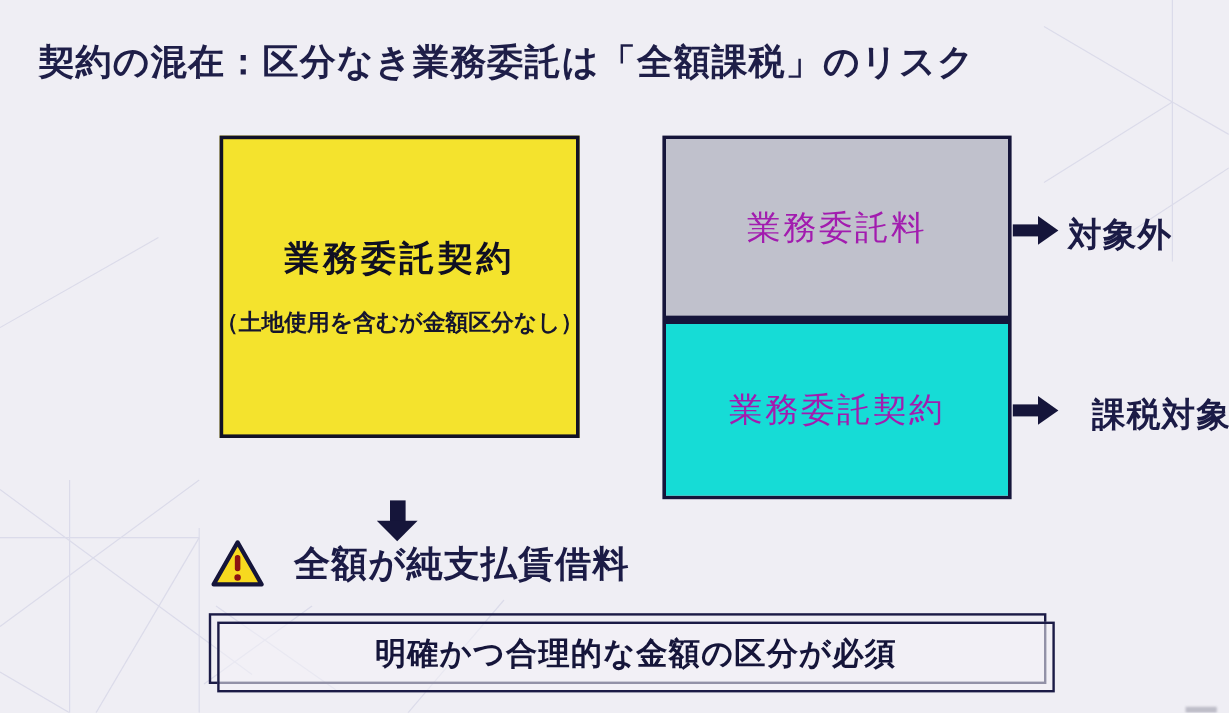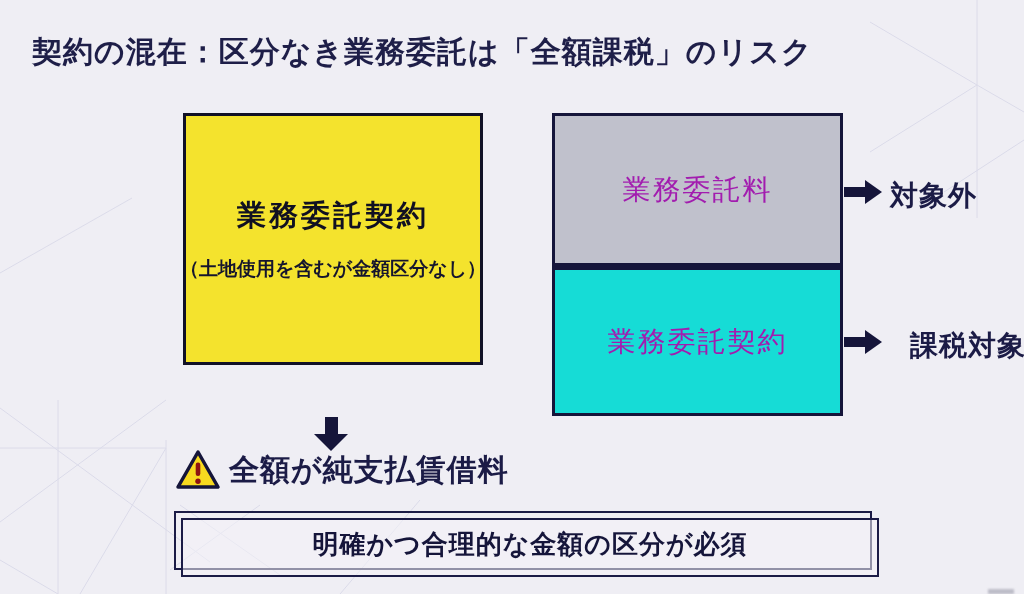--- a/index.html
+++ b/index.html
@@ -31,21 +31,21 @@
   .contract-sublabel{font-size:19px;font-weight:700;color:#15152e;margin-top:20px;white-space:nowrap;}
 
   
   .down-arrow{left:0;top:0;}
   .down-arrow .stem{position:absolute;left:325px;top:417px;width:13px;height:18px;background:var(--navy,#15153a);}
   .down-arrow .head{position:absolute;left:314px;top:434px;width:0;height:0;
     border-left:17px solid transparent;border-right:17px solid transparent;
     border-top:17px solid var(--navy,#15153a);}
 
   
-  .warning-row{left:175px;top:449px;display:flex;align-items:center;gap:8px;}
+  .warning-row{left:175px;top:449px;display:flex;align-items:center;gap:24px;}
   .warning-text{font-size:30px;font-weight:800;letter-spacing:1px;color:#1b1b46;white-space:nowrap;}
 
   
   .split-box{
     left:552px;top:113px;width:291px;height:303px;
     box-sizing:border-box;border:3px solid var(--navy,#15153a);
     display:flex;flex-direction:column;
   }
   .split-top{height:147px;background:var(--gray,#c0c1cc);display:flex;align-items:center;justify-content:center;}
   .split-divider{height:7px;background:var(--navy,#15153a);}

